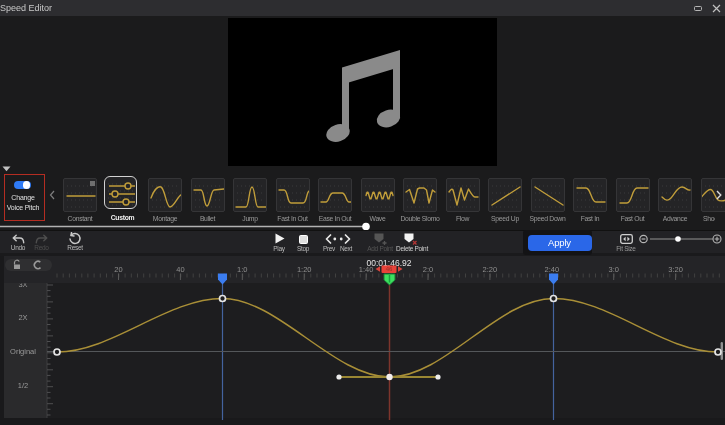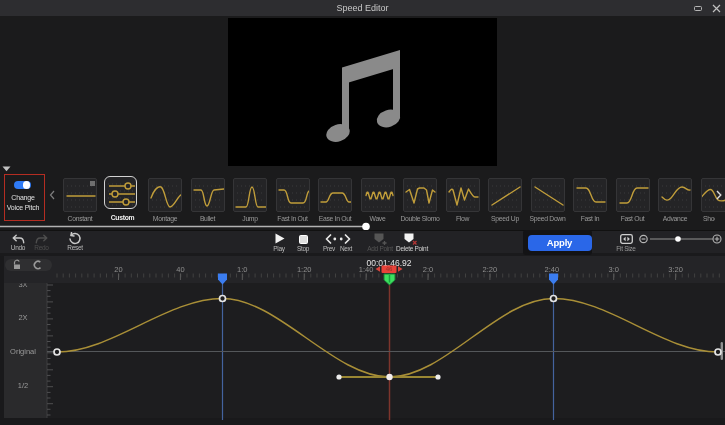--- a/index.html
+++ b/index.html
@@ -2,21 +2,21 @@
 <html><head><meta charset="utf-8">
 <style>
 html,body{margin:0;padding:0;width:725px;height:425px;background:#1b1b1c;overflow:hidden;
 font-family:"Liberation Sans",sans-serif;}
 *{box-sizing:border-box}
 .abs{position:absolute}
 </style></head>
 <body>
 
 <div class="abs" style="left:0;top:0;width:725px;height:16px;background:#2d2d30"></div>
-<div class="abs" style="left:0;top:3px;width:725px;text-align:center;font-size:9px;color:#c8c8c8">Speed Editor</div>
+<div class="abs" style="left:0;top:3px;width:725px;font-size:9px;color:#c8c8c8">Speed Editor</div>
 <div class="abs" style="left:693.5px;top:5.5px;width:8px;height:5px;border:1px solid #b5b5b5;border-radius:1.5px"></div>
 <svg width="9" height="9" viewBox="0 0 9 9" class="abs" style="left:712px;top:3.5px">
 <path d="M1,1 L8,8 M8,1 L1,8" stroke="#c0c0c0" stroke-width="1.2"></path>
   </svg>
 
 <div class="abs" style="left:228px;top:18px;width:269px;height:148px;background:#000"></div>
 <svg width="80" height="100" viewBox="0 0 80 100" style="position:absolute;left:323.5px;top:46px">
     <g fill="#8a8a8a">
       <ellipse cx="14" cy="87" rx="12" ry="8.5" transform="rotate(-18 14 87)"></ellipse>
       <ellipse cx="64.5" cy="72.5" rx="12" ry="8.5" transform="rotate(-18 64.5 72.5)"></ellipse>
@@ -218,21 +218,21 @@
     <polygon points="0.5,0.5 9.5,0.5 9.5,6 5,9.5 0.5,6" fill="#555"></polygon>
     <path d="M10.5,8 v4 M8.5,10 h4" stroke="#555" stroke-width="1.3"></path>
   </svg>
 <div style="position:absolute;left:358.0px;top:245px;width:44px;text-align:center;font-size:6.5px;letter-spacing:-0.3px;color:#555;">Add Point</div>
 <svg width="14" height="12" viewBox="0 0 14 12" style="position:absolute;left:404px;top:233px">
     <polygon points="0.5,0.5 9.5,0.5 9.5,6 5,9.5 0.5,6" fill="#f2f2f2"></polygon>
     <path d="M9,8 l3.5,3.5 M12.5,8 L9,11.5" stroke="#b03434" stroke-width="1.4"></path>
   </svg>
 <div style="position:absolute;left:384.0px;top:245px;width:56px;text-align:center;font-size:6.5px;letter-spacing:-0.3px;color:#cfcfcf;">Delete Point</div>
 <div style="position:absolute;left:523px;top:230px;width:69px;height:25px;background:#131315;border-radius:3px"></div>
-<div style="position:absolute;left:527.5px;top:234.5px;width:64px;height:16px;background:#2a67e8;border-radius:4px;color:#fff;font-weight:bold;font-size:9.5px;letter-spacing:-0.2px;text-align:center;line-height:16px">Apply</div>
+<div style="position:absolute;left:527.5px;top:234.5px;width:64px;height:16px;background:#2a67e8;border-radius:4px;color:#fff;font-weight:normal;font-size:9.5px;letter-spacing:-0.2px;text-align:center;line-height:16px">Apply</div>
 <svg width="13" height="10" viewBox="0 0 13 10" style="position:absolute;left:620px;top:233.5px">
     <rect x="0.7" y="0.7" width="11.6" height="8.6" rx="1.8" fill="none" stroke="#cfcfcf" stroke-width="1.3"></rect>
     <polygon points="5.6,2.8 5.6,7.2 3.1,5" fill="#cfcfcf"></polygon>
     <polygon points="7.4,2.8 7.4,7.2 9.9,5" fill="#cfcfcf"></polygon>
   </svg>
 <div style="position:absolute;left:591.0px;top:245px;width:70px;text-align:center;font-size:6.5px;letter-spacing:-0.3px;color:#9a9a9a;">Fit Size</div>
 <svg width="90" height="14" viewBox="0 0 90 14" style="position:absolute;left:636px;top:232px">
     <circle cx="7.5" cy="7" r="3.7" fill="none" stroke="#b5b5b5" stroke-width="1.2"></circle>
     <path d="M5.6,7 h3.8" stroke="#b5b5b5" stroke-width="1.2"></path>
     <line x1="14" y1="7" x2="77" y2="7" stroke="#6e6e6e" stroke-width="1.5"></line>

